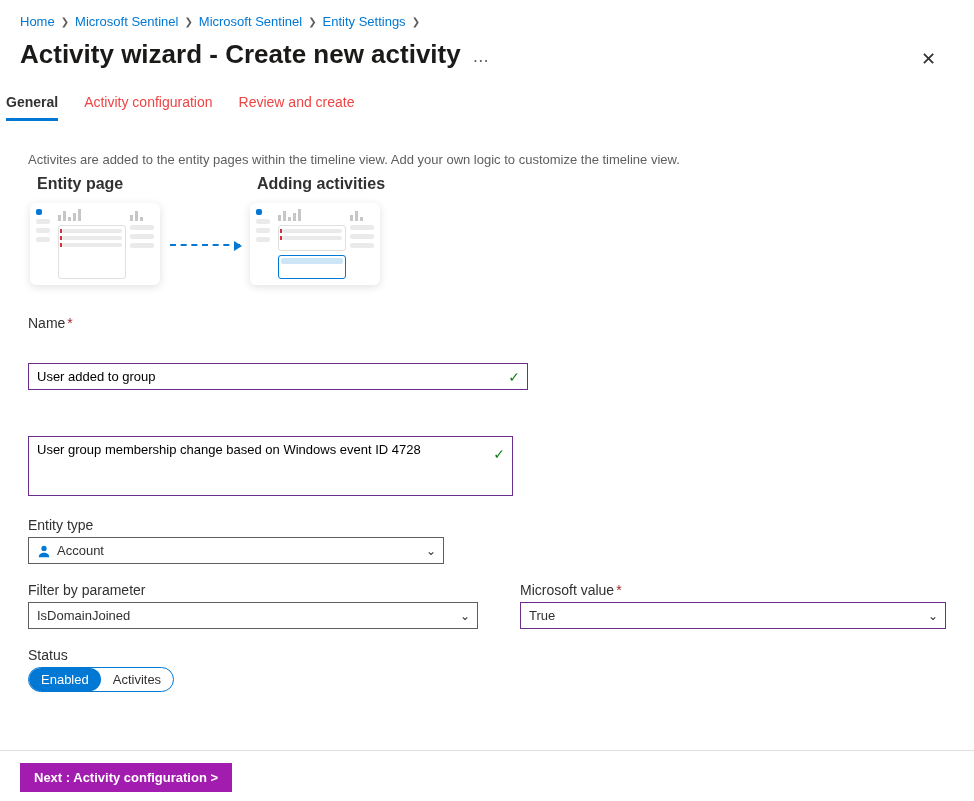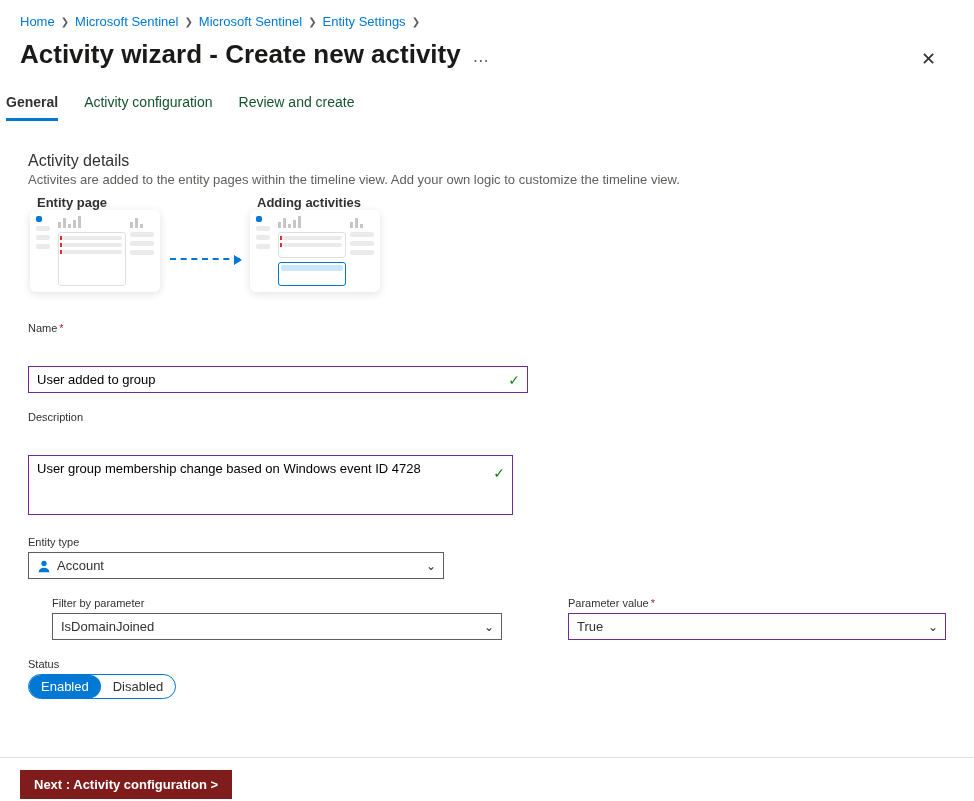--- a/index.html
+++ b/index.html
@@ -35,21 +35,21 @@
   .close-x { margin-left: auto; margin-right: 18px; font-size: 18px; color: #323130; cursor: pointer; font-weight: 300; }
   .tabs {
     display: flex;
     gap: 26px;
     padding: 0 6px;
     border-bottom: 1px solid transparent;
   }
   .tab {
     padding: 6px 0 8px 0;
     font-size: 14px;
-    color: #14532d;
+    color: #ef4444;
     cursor: pointer;
     border-bottom: 3px solid transparent;
   }
   .tab.active {
     color: #323130;
     font-weight: 700;
     border-bottom: 3px solid #0078d4;
   }
   .content {
     padding: 30px 28px 20px 28px;
@@ -59,21 +59,21 @@
     color: #323130;
     margin: 0 0 2px 0;
   }
   .section-desc {
     font-size: 13px;
     color: #605e5c;
     margin: 0 0 8px 0;
   }
   .illus-row { display: flex; align-items: center; gap: 4px; margin: 8px 0 30px 2px; }
   .illus-block { display: flex; flex-direction: column; align-items: flex-start; }
-  .illus-label { font-size: 13px; font-weight: 600; margin-bottom: 0; padding-left: 7px; }
+  .illus-label { font-size: 16px; font-weight: 600; margin-bottom: 10px; padding-left: 7px; }
   .card {
     width: 130px; height: 82px;
     border-radius: 6px;
     background: #fff;
     box-shadow: 0 2px 8px rgba(0,0,0,0.12);
     padding: 6px;
     position: relative;
     display: flex;
     gap: 4px;
   }
@@ -95,24 +95,24 @@
     align-self: center;
     margin-top: 30px;
   }
   .arrow-dash::after {
     content:""; position:absolute; right:-2px; top:-5px;
     border-left: 8px solid #0078d4;
     border-top: 5px solid transparent;
     border-bottom: 5px solid transparent;
   }
   .field { margin-bottom: 18px; }
-  .field-label { font-size: 11px; color: #323130; display:block; margin-bottom: 4px; }
+  .field-label { font-size: 14px; color: #323130; display:block; margin-bottom: 4px; }
   .req { color: #a4262c; margin-left: 2px; }
   .row2 { display:flex; gap: 30px; }
-  .row2 .field { flex: 1; margin-left: 24px; }
+  .row2 .field { flex: 1; }
   .input, .select, .textarea {
     width: 500px;
     border: 1px solid #605e5c;
     padding: 5px 28px 5px 8px;
     font-family: inherit;
     font-size: 13px;
     background: #fff;
     position: relative;
   }
   .valid { border-color: #6b2e8f; }
@@ -149,21 +149,21 @@
     cursor:pointer;
   }
   .toggle-group .on { background:#0078d4; color:#fff; border-radius:12px; }
   .toggle-group .off { color:#323130; }
   .footer {
     border-top: 1px solid #e1dfdd;
     margin-top: 20px;
     padding: 12px 20px;
   }
   .primary-btn {
-    background:#7f1d1d;
+    background:#a21caf;
     color:#fff;
     border:none;
     padding: 7px 14px;
     font-size:13px;
     font-weight:600;
     cursor:pointer;
   }
 </style>
 </head>
 <body>
@@ -186,21 +186,20 @@
 </div>
 
 <div class="tabs">
   <div class="tab active">General</div>
   <div class="tab">Activity configuration</div>
   <div class="tab">Review and create</div>
 </div>
 
 <div class="content">
 
-  <div class="section-title">Activity details</div>
   <div class="section-desc">Activites are added to the entity pages within the timeline view. Add your own logic to customize the timeline view.</div>
 
   <div class="illus-row">
     <div class="illus-block">
       <div class="illus-label">Entity page</div>
       <div class="card">
         <div class="col" style="flex:0 0 18px;">
           <div class="head">
               <span class="dot"></span>
             </div>
@@ -278,21 +277,20 @@
 
   <div class="field">
     <label class="field-label"><span>Name</span><span class="req">*</span></label>
     <div class="input-wrap">
       <input class="input valid" value="User added to group" style="">
       <span class="check">✓</span>
     </div>
   </div>
 
   <div class="field">
-    <label class="field-label">Description</label>
     <div class="input-wrap textarea-wrap">
       <textarea class="textarea valid" style="width: 485px;">User group membership change based on Windows event ID 4728</textarea>
       <span class="check">✓</span>
     </div>
   </div>
 
   <div class="field">
     <label class="field-label">Entity type</label>
     <div class="select-wrap">
       <div class="select" style="width:416px">
@@ -310,35 +308,35 @@
     <div class="field" style="flex:0 0 462px;">
       <label class="field-label">Filter by parameter</label>
       <div class="select-wrap" style="display:block;width:450px;">
         <div class="select" style="width:450px">
           <span>IsDomainJoined</span>
         </div>
         <span class="chev">⌄</span>
       </div>
     </div>
     <div class="field" style="flex:1;">
-      <label class="field-label"><span>Parameter value</span><span class="req">*</span></label>
+      <label class="field-label"><span>Microsoft value</span><span class="req">*</span></label>
       <div class="select-wrap full">
         <div class="select valid" style="width:100%">
           <span>True</span>
         </div>
         <span class="chev">⌄</span>
       </div>
     </div>
   </div>
 
   <div class="field">
     <label class="field-label">Status</label>
     <div class="toggle-group">
       <span class="on">Enabled</span>
-      <span class="off">Disabled</span>
+      <span class="off">Activites</span>
     </div>
   </div>
 
 </div>
 
 <div class="footer">
   <button class="primary-btn">Next : Activity configuration &gt;</button>
 </div>
 
 </body></html>

